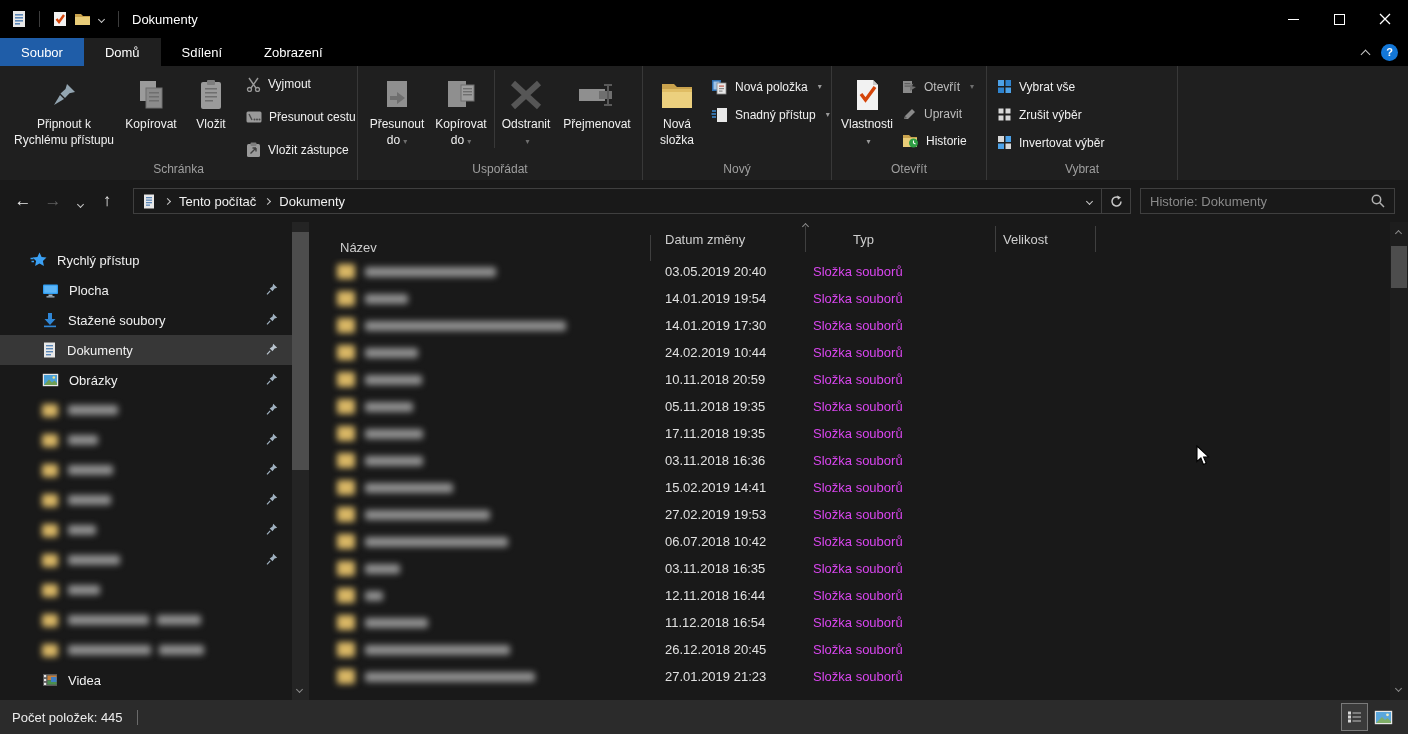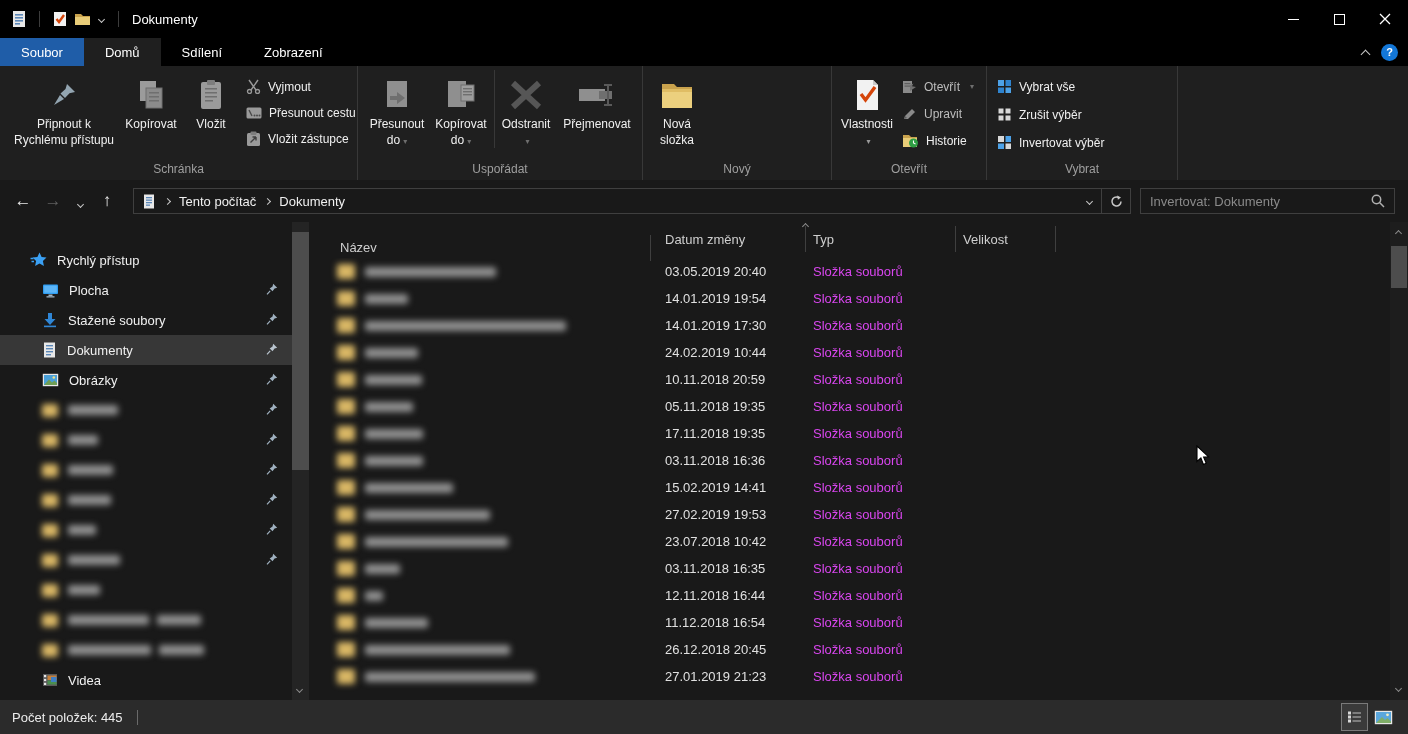--- a/index.html
+++ b/index.html
@@ -32,21 +32,21 @@
   .chev.right{transform:rotate(-45deg);}
   .chev.sm{width:4px;height:4px;}
   .chev.dim{border-color:#8a8a8a;}
   
   .ribbon{position:absolute;top:66px;left:0;right:0;height:114px;background:#1f1f1f;display:flex;}
   .rgroup{position:relative;height:114px;border-right:1px solid #383838;box-sizing:border-box;flex-shrink:0;}
   .rgroup-label{position:absolute;bottom:4px;left:0;right:0;text-align:center;font-size:12px;color:#9f9f9f;}
   .rcontent{display:flex;height:92px;}
   .bigbtn{display:flex;flex-direction:column;align-items:center;padding-top:7px;font-size:12px;line-height:1.3;text-align:center;color:#f0f0f0;}
   .bigbtn .bicon{height:44px;display:flex;align-items:center;justify-content:center;}
-  .smallcol{display:flex;flex-direction:column;padding-top:10px;gap:5px;}
+  .smallcol{display:flex;flex-direction:column;padding-top:10px;gap:16px;}
   .smallbtn{display:flex;align-items:center;gap:7px;font-size:12px;height:21px;color:#f0f0f0;white-space:nowrap;}
   .dd{font-size:8px;color:#9a9a9a;margin-left:3px;}
   .dd::after{content:"▾";}
   .dd.dim::after{color:#6e6e6e;}
   .vline{width:1px;background:#383838;height:78px;margin-top:4px;}
   
   .navbar{position:absolute;top:180px;left:0;right:0;height:42px;background:#191919;display:flex;align-items:center;}
   .nav-arrow{width:30px;display:flex;justify-content:center;font-size:17px;color:#e8e8e8;}
   .nav-arrow.disabled{color:#5f5f5f;}
   .addressbar{position:absolute;left:133px;top:8px;width:998px;height:26px;border:1px solid #3f3f3f;box-sizing:border-box;display:flex;align-items:center;background:#191919;}
@@ -68,21 +68,21 @@
   .sseg-wrap{display:flex;gap:8px;align-items:center;}
   .sname-blur{height:10px;background:#8f8f8f;border-radius:2px;filter:blur(3px);display:inline-block;}
   .side-scroll{position:absolute;top:222px;left:292px;width:17px;bottom:34px;background:#242424;}
   .side-thumb{position:absolute;top:10px;left:0;width:17px;height:238px;background:#4d4d4d;}
   .side-scroll .sb-down{position:absolute;bottom:8px;left:5px;}
   
   .fheader{position:absolute;top:222px;left:320px;height:34px;display:flex;align-items:center;font-size:13px;color:#cfcfcf;}
   .fh-cell{height:26px;display:flex;align-items:center;border-right:1px solid #3f3f3f;box-sizing:border-box;}
   .fh-name{width:331px;padding-left:20px;margin-top:17px;}
   .fh-date{width:155px;padding-left:14px;}
-  .fh-type{width:150px;padding-left:7px;}
+  .fh-type{width:150px;padding-left:7px;margin-left:40px;}
   .fh-size{width:100px;padding-left:7px;}
   .sort-chev{position:absolute;left:483px;top:2px;}
   .filelist{position:absolute;top:258px;left:320px;width:1070px;bottom:34px;overflow:hidden;}
   .frow{display:flex;align-items:center;height:27px;}
   .fname-cell{width:331px;padding-left:17px;box-sizing:border-box;display:flex;align-items:center;gap:10px;}
   .ficon{width:18px;height:15px;background:#d9b765;border-radius:2px;filter:blur(3px);flex-shrink:0;}
   .fname-blur{height:10px;background:#8f8f8f;border-radius:2px;filter:blur(3px);}
   .fdate{width:155px;padding-left:14px;box-sizing:border-box;color:#e0e0e0;}
   .ftype{width:150px;padding-left:7px;box-sizing:border-box;color:#d946ef;}
   .fsize{width:100px;padding-left:7px;box-sizing:border-box;}
@@ -279,20 +279,42 @@
       <div class="bigbtn" style="width:52px">
         <div class="bicon">
           <svg width="34" height="30" viewBox="0 0 34 30">
               <path d="M2 4 h12 l3 3 h15 v21 H2 z" fill="#c9a24d"></path>
               <rect x="2" y="9" width="30" height="19" fill="#ecd07e"></rect>
               <path d="M2 9 h30 v3 H2 z" fill="#e0bd64"></path>
             </svg>
         </div>
         <div><span>Nová</span><br><span>složka</span></div>
       </div>
+      <div class="smallcol" style="margin-left:8px;gap:7px">
+        <div class="smallbtn">
+          <svg width="17" height="16" viewBox="0 0 17 16">
+              <rect x="1" y="1" width="9" height="11" fill="#2f6fae"></rect>
+              <rect x="2.5" y="2.5" width="6" height="8" fill="#9fc4e8"></rect>
+              <rect x="6" y="4" width="9" height="11" fill="#e8e8e8" stroke="#8a8a8a" stroke-width="0.8"></rect>
+              <rect x="8" y="6.5" width="5" height="1.2" fill="#c05a4a"></rect>
+              <rect x="8" y="9" width="5" height="1.2" fill="#8a8a8a"></rect>
+              <rect x="8" y="11.5" width="3.5" height="1.2" fill="#8a8a8a"></rect>
+            </svg>
+          <span>Nová položka</span>
+            <span class="dd"></span>
+        </div>
+        <div class="smallbtn">
+          <svg width="17" height="16" viewBox="0 0 17 16">
+              <rect x="6" y="1" width="10" height="14" fill="#e8e8e8"></rect>
+              <path d="M1 4 h4 M0.5 7 h4.5 M1 10 h4" stroke="#3f8fd6" stroke-width="1.6"></path>
+            </svg>
+          <span>Snadný přístup</span>
+            <span class="dd"></span>
+        </div>
+      </div>
     </div>
     <div class="rgroup-label">Nový</div>
   </div>
 
   <div class="rgroup" style="width:155px">
     <div class="rcontent" style="padding-left:6px">
       <div class="bigbtn" style="width:58px">
         <div class="bicon">
           <svg width="26" height="32" viewBox="0 0 26 32">
               <path d="M3 1 h16 l5 5 v25 H3 z" fill="#f2f2f2"></path>
@@ -401,21 +423,21 @@
       <div class="addr-refresh">
         <svg width="13" height="13" viewBox="0 0 13 13">
             <path d="M11 6.5 A4.5 4.5 0 1 1 8.2 2.3" stroke="#c8c8c8" stroke-width="1.5" fill="none"></path>
             <path d="M7.2 0.5 L11 2.6 L7.9 4.8 Z" fill="#c8c8c8"></path>
           </svg>
       </div>
     </div>
   </div>
 
   <div class="searchbox">
-    <span class="search-ph">Invertovat: Dokumenty</span>
+    <span class="search-ph">Historie: Dokumenty</span>
     <svg width="14" height="14" viewBox="0 0 14 14" style="margin-right:9px">
         <circle cx="5.5" cy="5.5" r="4.2" stroke="#b0b0b0" stroke-width="1.5" fill="none"></circle>
         <path d="M8.8 8.8 L13 13" stroke="#b0b0b0" stroke-width="1.5"></path>
       </svg>
   </div>
 </div>
 
 <div class="sidebar">
   <div style="height:23px"></div>
   <div class="srow s-ind1">
@@ -721,21 +743,21 @@
     <div class="fdate">27.02.2019 19:53</div>
     <div class="ftype">Složka souborů</div>
     <div class="fsize"></div>
   </div>
 
   <div class="frow">
     <div class="fname-cell">
       <span class="ficon"></span>
       <span class="fname-blur" style="width: 143px;"></span>
     </div>
-    <div class="fdate">23.07.2018 10:42</div>
+    <div class="fdate">06.07.2018 10:42</div>
     <div class="ftype">Složka souborů</div>
     <div class="fsize"></div>
   </div>
 
   <div class="frow">
     <div class="fname-cell">
       <span class="ficon"></span>
       <span class="fname-blur" style="width: 35px;"></span>
     </div>
     <div class="fdate">03.11.2018 16:35</div>

